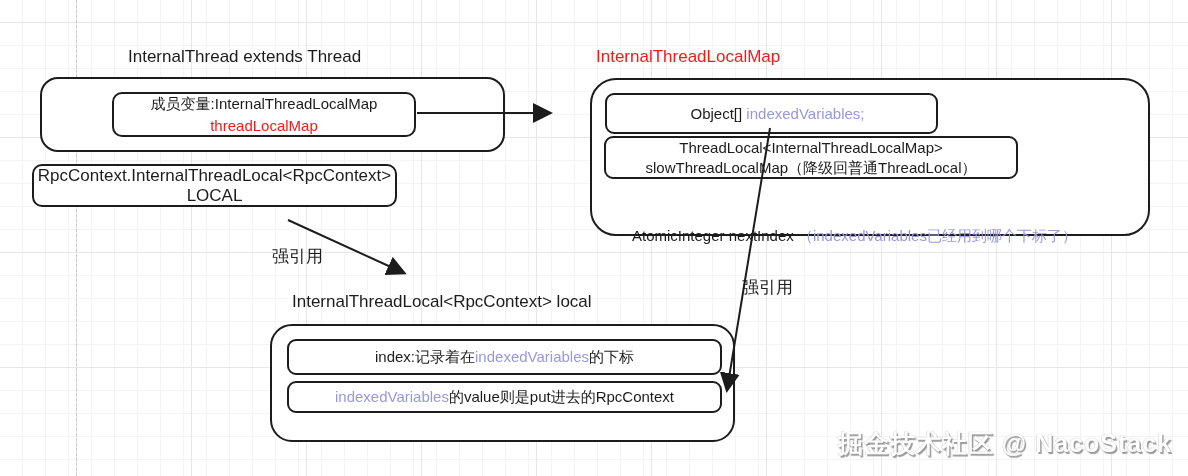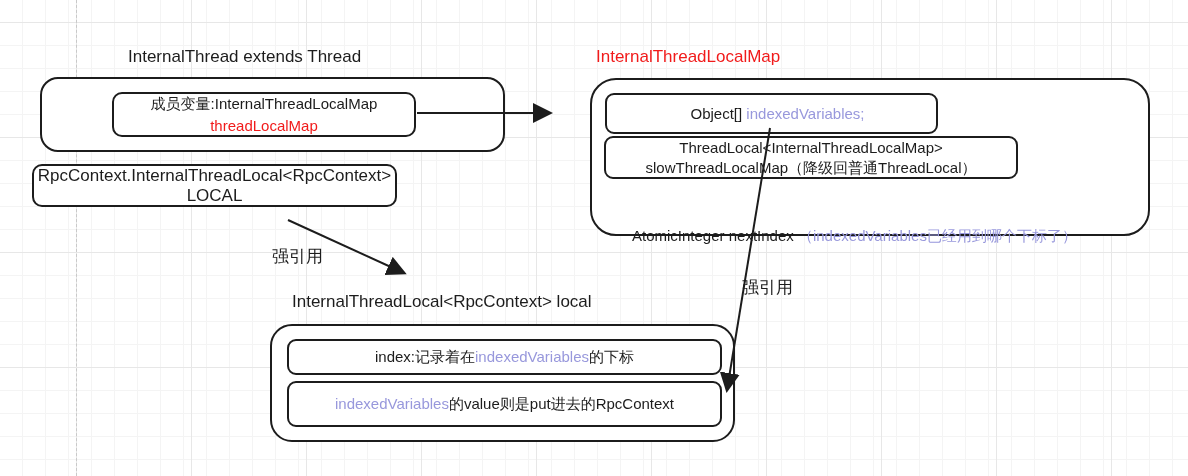--- a/index.html
+++ b/index.html
@@ -70,21 +70,21 @@
   <div class="label fs16" style="left:292px;top:292px;">InternalThreadLocal&lt;RpcContext&gt; local</div>
 
   <div class="shape" style="left:270px;top:324px;width:465px;height:118px;border-radius:22px;"></div>
 
   <div class="shape fs15" style="left:287px;top:339px;width:435px;height:36px;border-radius:9px;">
     <div>
       <span>index:记录着在</span><span class="purple">indexedVariables</span><span>的下标</span>
     </div>
   </div>
 
-  <div class="shape fs15" style="left:287px;top:381px;width:435px;height:46px;border-radius:9px;">
+  <div class="shape fs15" style="left:287px;top:381px;width:435px;height:32px;border-radius:9px;">
     <div>
       <span class="purple">indexedVariables</span><span>的value则是put进去的RpcContext</span>
     </div>
   </div>
 
   <div class="label fs16 red" style="left:596px;top:47px;">InternalThreadLocalMap</div>
 
   <div class="shape" style="left:590px;top:78px;width:560px;height:158px;border-radius:26px;"></div>
 
   <div class="shape fs15" style="left:605px;top:93px;width:333px;height:41px;border-radius:9px;padding-left:12px;">
@@ -108,14 +108,15 @@
     <defs>
       <marker id="ah" markerWidth="12" markerHeight="12" refX="8.5" refY="5" orient="auto">
         <path d="M0,0 L10,5 L0,10 Z" fill="#1c1c1c"></path>
       </marker>
     </defs>
     <path d="M417,113 L550,113" stroke="#1c1c1c" stroke-width="2" fill="none" marker-end="url(#ah)"></path>
     <path d="M288,220 L404,273" stroke="#1c1c1c" stroke-width="2" fill="none" marker-end="url(#ah)"></path>
     <path d="M770,128 L727,390" stroke="#1c1c1c" stroke-width="2" fill="none" marker-end="url(#ah)"></path>
   </svg>
 
+  <div class="watermark">掘金技术社区 @ NacoStack</div>
 
 </div>
 
 </body></html>

